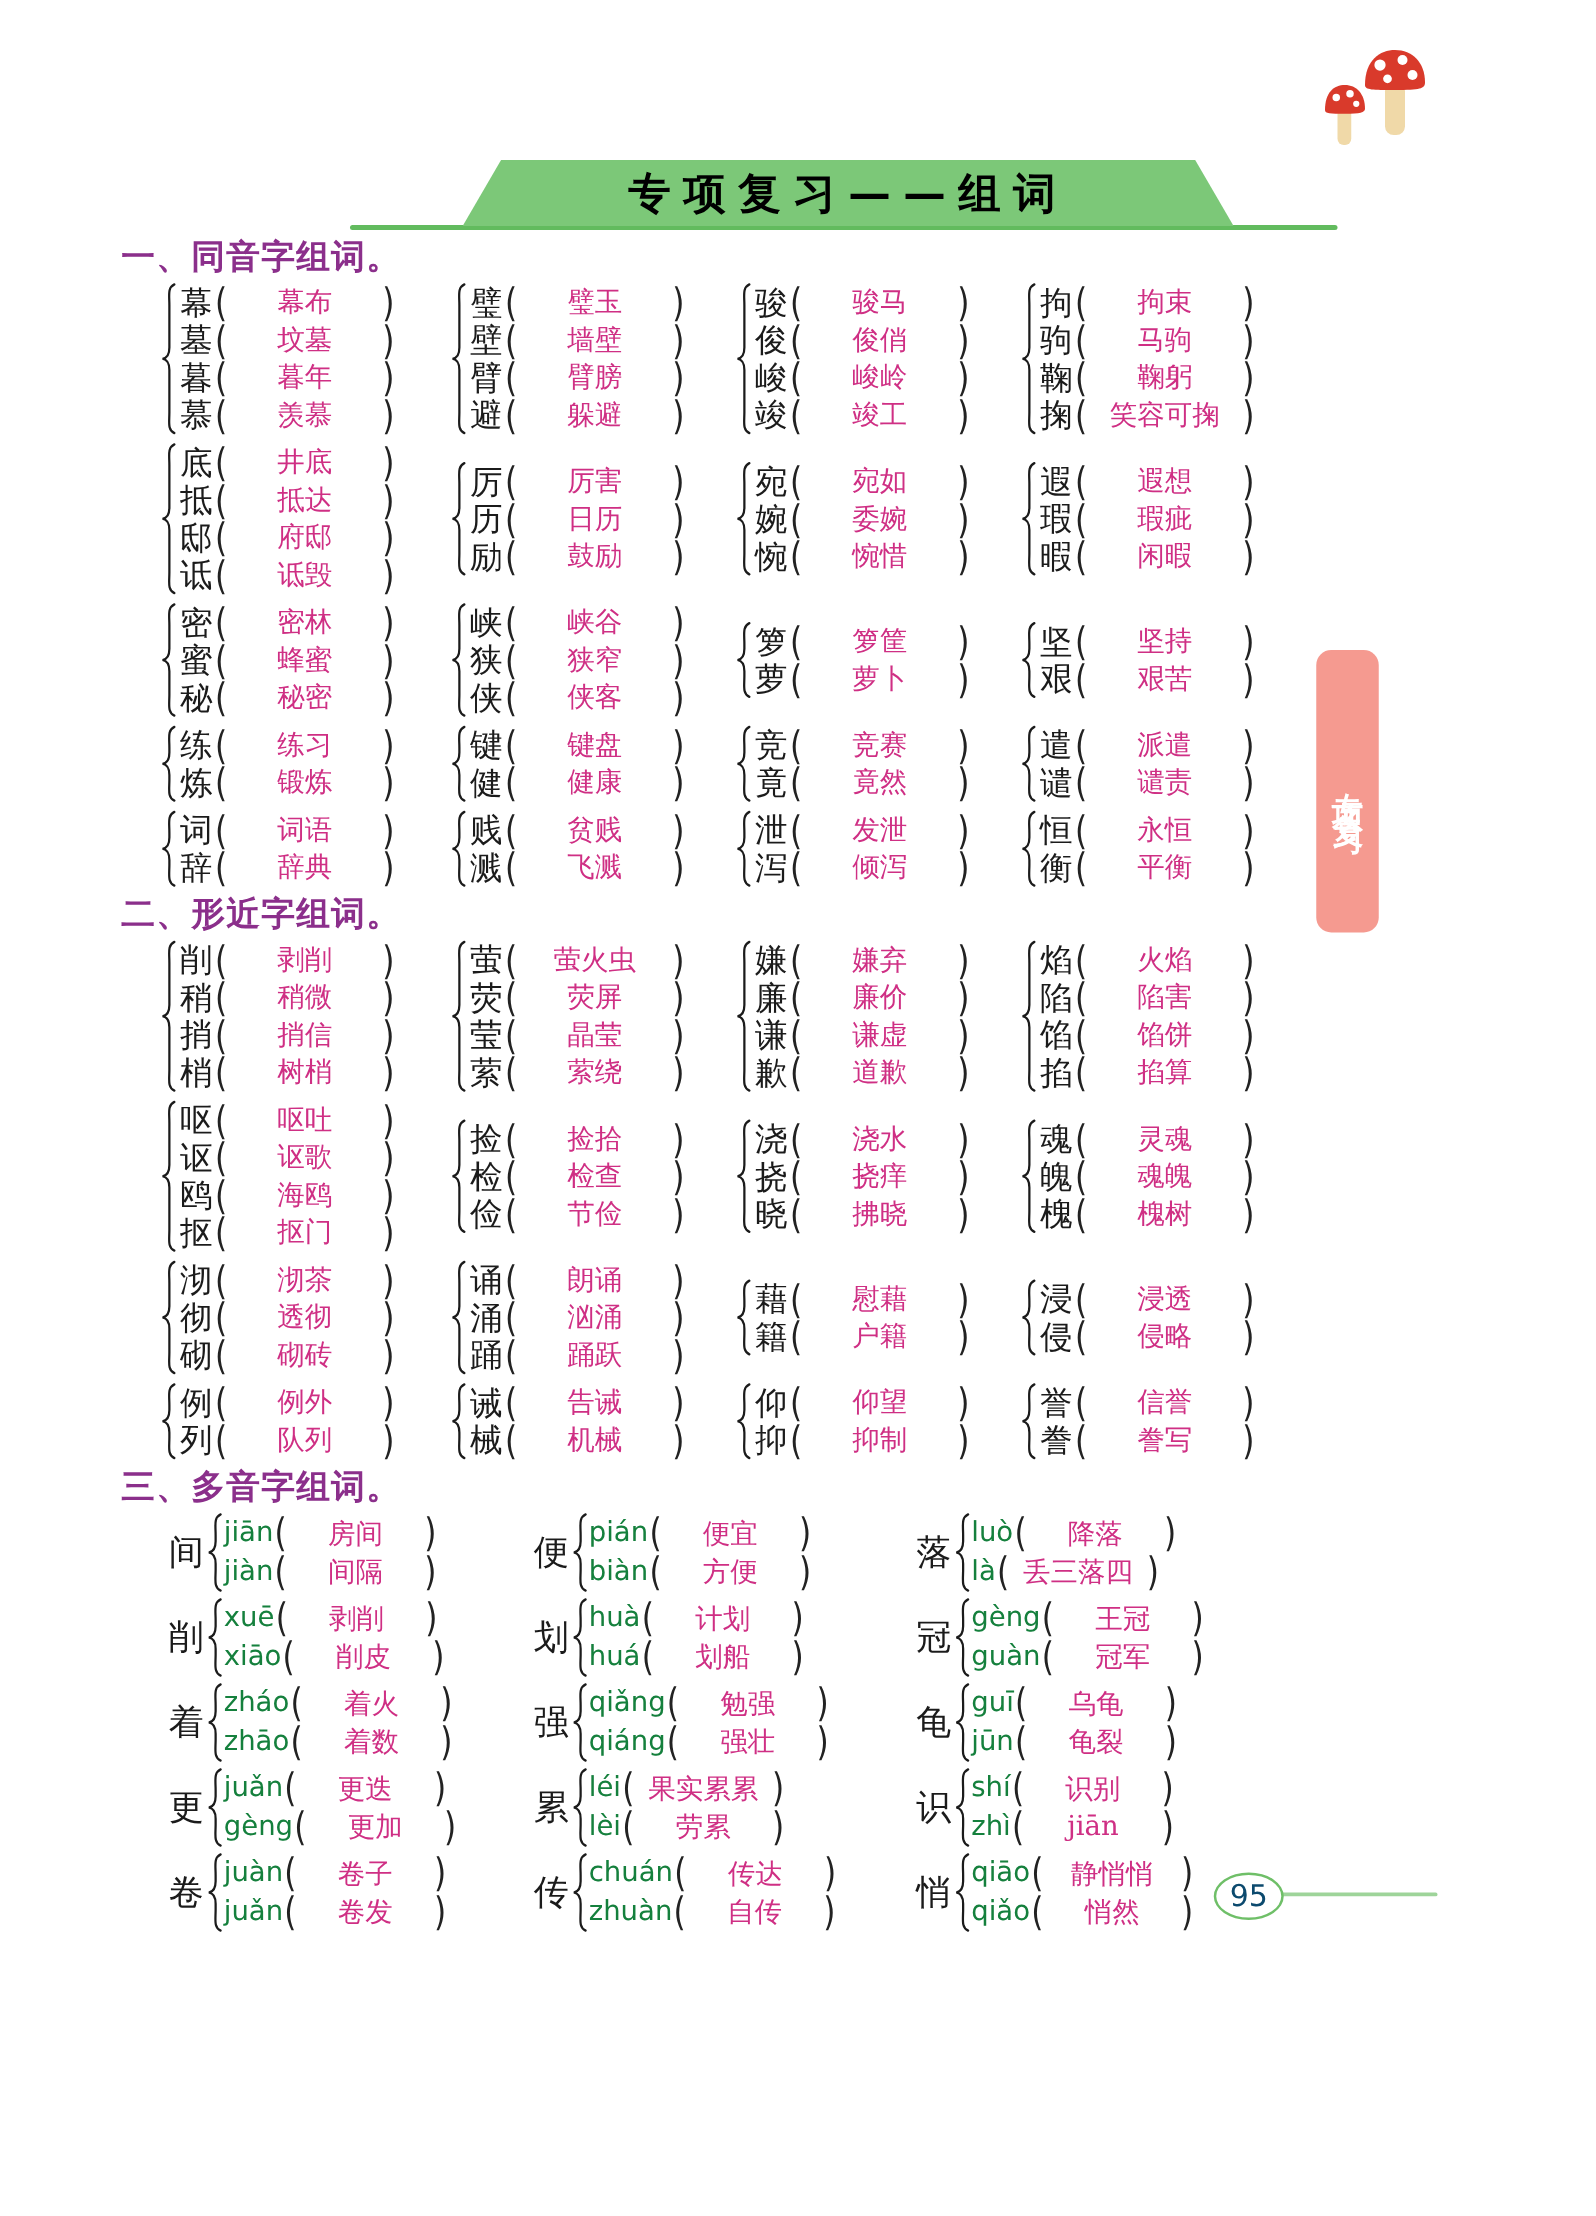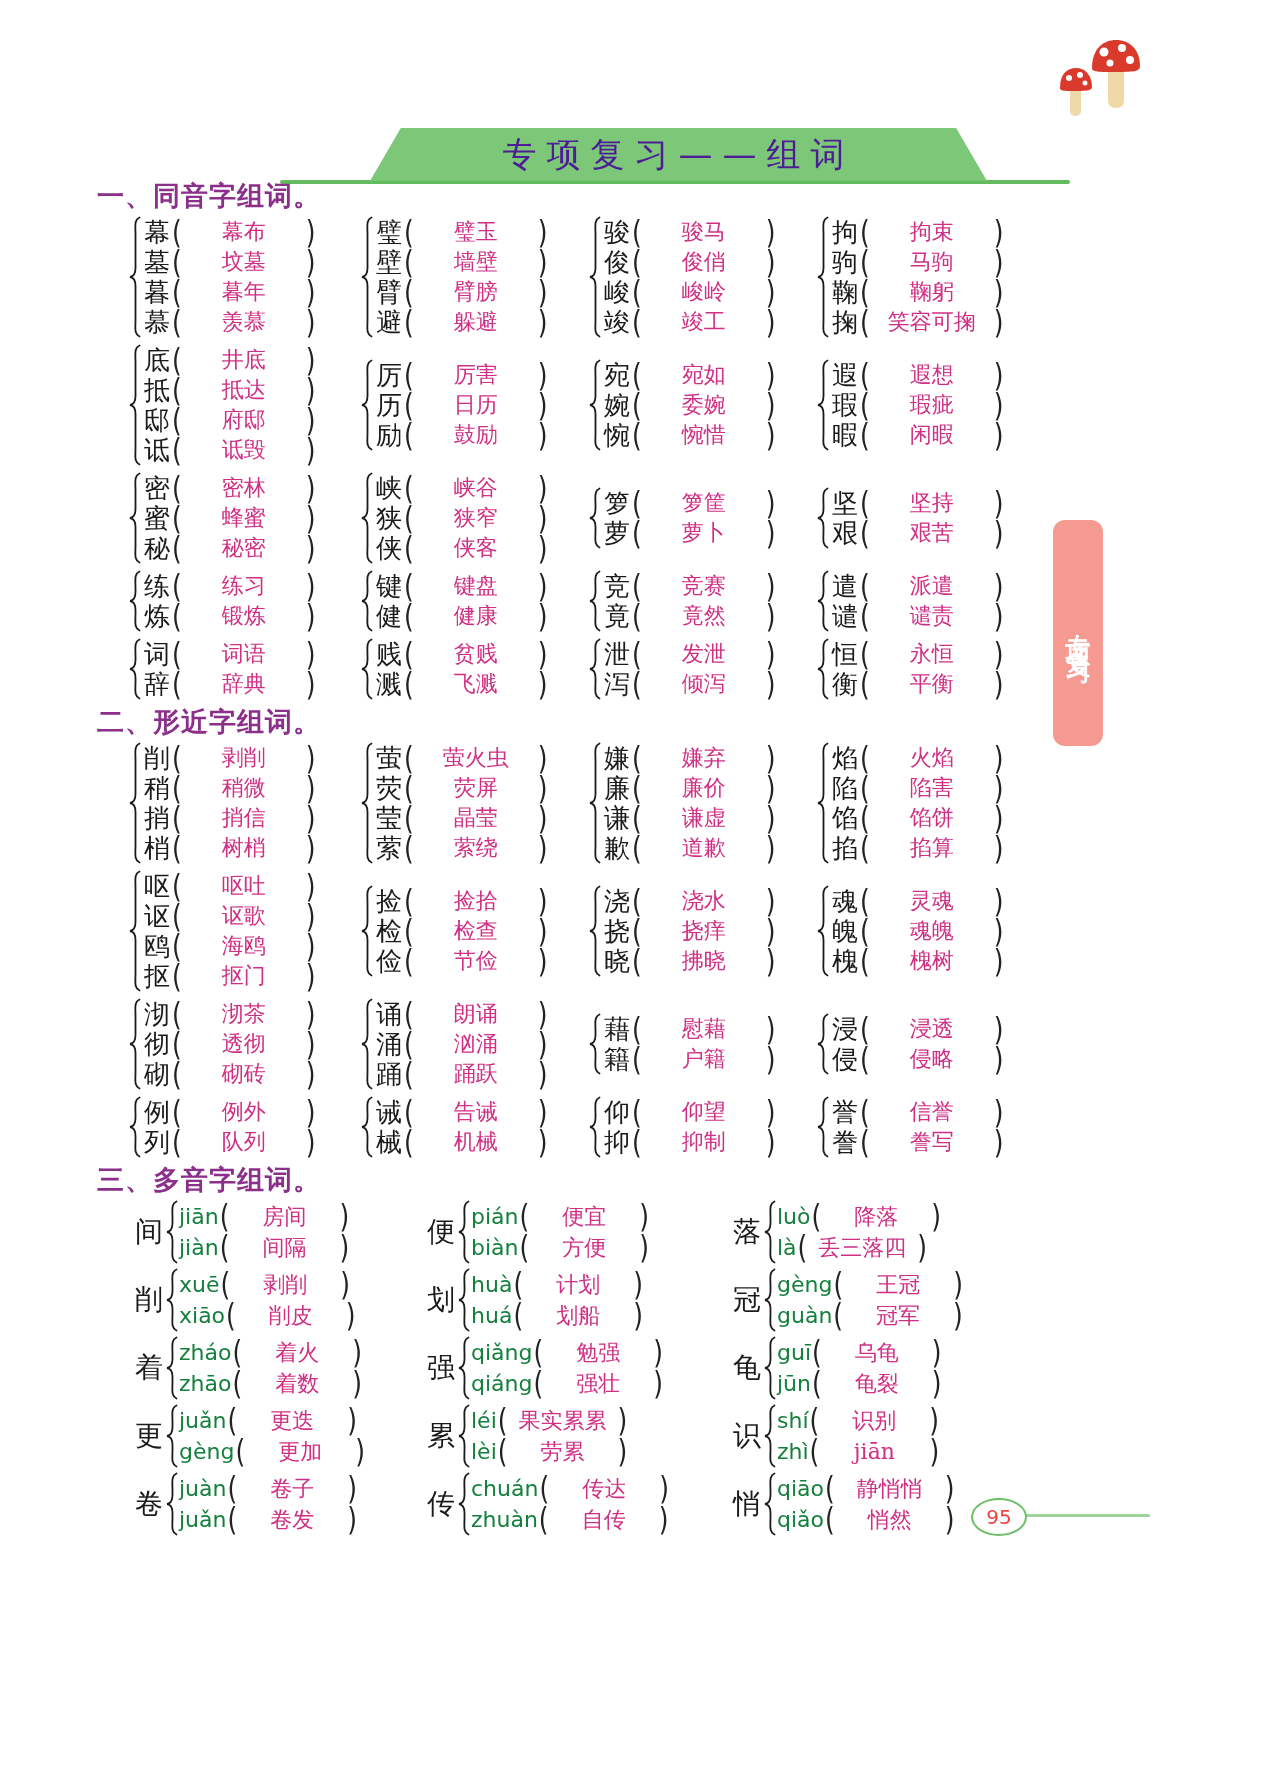--- a/index.html
+++ b/index.html
@@ -11,24 +11,24 @@
          border-radius:20px;display:flex;align-items:center;padding-left:18px;box-sizing:border-box;z-index:1;}
   .badge-label{font-size:23px;color:#333;letter-spacing:2px;}
   .mushrooms{position:absolute;left:1052px;top:38px;z-index:2;}
 
   
   .banner-wrap{position:absolute;left:280px;top:128px;width:790px;height:56px;}
   .banner-line{position:absolute;left:0;right:0;bottom:0;height:4px;background:var(--green-dark,#62bb5e);border-radius:2px;}
   .banner{position:absolute;left:90px;width:617px;top:0;bottom:3px;background:var(--green,#7cc878);
           clip-path:polygon(5% 0,95% 0,100% 100%,0 100%);
           display:flex;align-items:center;justify-content:center;}
-  .banner span{color:#4c1d95;font-size:34px;font-weight:normal;letter-spacing:10px;}
+  .banner span{color:#000000;font-size:34px;font-weight:bold;letter-spacing:10px;}
 
   
-  .content{position:absolute;left:97px;top:180px;width:952px;}
+  .content{position:absolute;left:97px;top:190px;width:952px;}
   .sec-heading{color:var(--purple,#8b2f8b);font-size:27px;font-weight:bold;letter-spacing:1px;
                height:32px;line-height:32px;margin-bottom:4px;}
   .band{display:grid;align-items:center;}
   .band4{grid-template-columns:232px 228px 228px 1fr;margin:0 0 6px 30px;}
   .band3{grid-template-columns:292px 306px 1fr;margin:0 0 4px 38px;}
 
   .group,.pgroup{display:flex;align-items:center;}
   .rows,.prows{display:flex;flex-direction:column;}
   .entry{display:flex;align-items:center;height:30px;}
   .prow{display:flex;align-items:center;height:31px;}
@@ -42,21 +42,21 @@
 
   
   .side-tab{position:absolute;left:1053px;top:520px;width:50px;height:226px;background:var(--tab-pink,#f59a90);
             border-radius:12px;display:flex;align-items:center;justify-content:center;}
   .side-tab span{writing-mode:vertical-rl;color:#fff;font-size:25px;font-weight:bold;letter-spacing:10px;}
 
   
   .corner-line{position:absolute;left:1000px;top:1514px;width:150px;height:3px;background:#9ed49a;border-radius:2px;}
   .page-num{position:absolute;left:971px;top:1498px;width:52px;height:34px;border:2px solid var(--oval-green,#6fbf68);
             border-radius:50%;background:#fff;display:flex;align-items:center;justify-content:center;
-            font-size:20px;color:#ef4444;}
+            font-size:24px;color:#0c4a6e;}
 </style>
 </head>
 <body>
 
 <div class="page">
 
   <svg class="mushrooms" width="100" height="85" viewBox="0 0 100 85">
     <rect x="56" y="28" width="16" height="42" rx="7" fill="#f0d9a8"></rect>
     <path d="M40 30 C40 10 52 2 64 2 C78 2 88 12 88 28 C88 33 84 34 64 34 C46 34 40 34 40 30 Z" fill="#d93a2b"></path>
     <circle cx="52" cy="14" r="4.5" fill="#fff"></circle>

